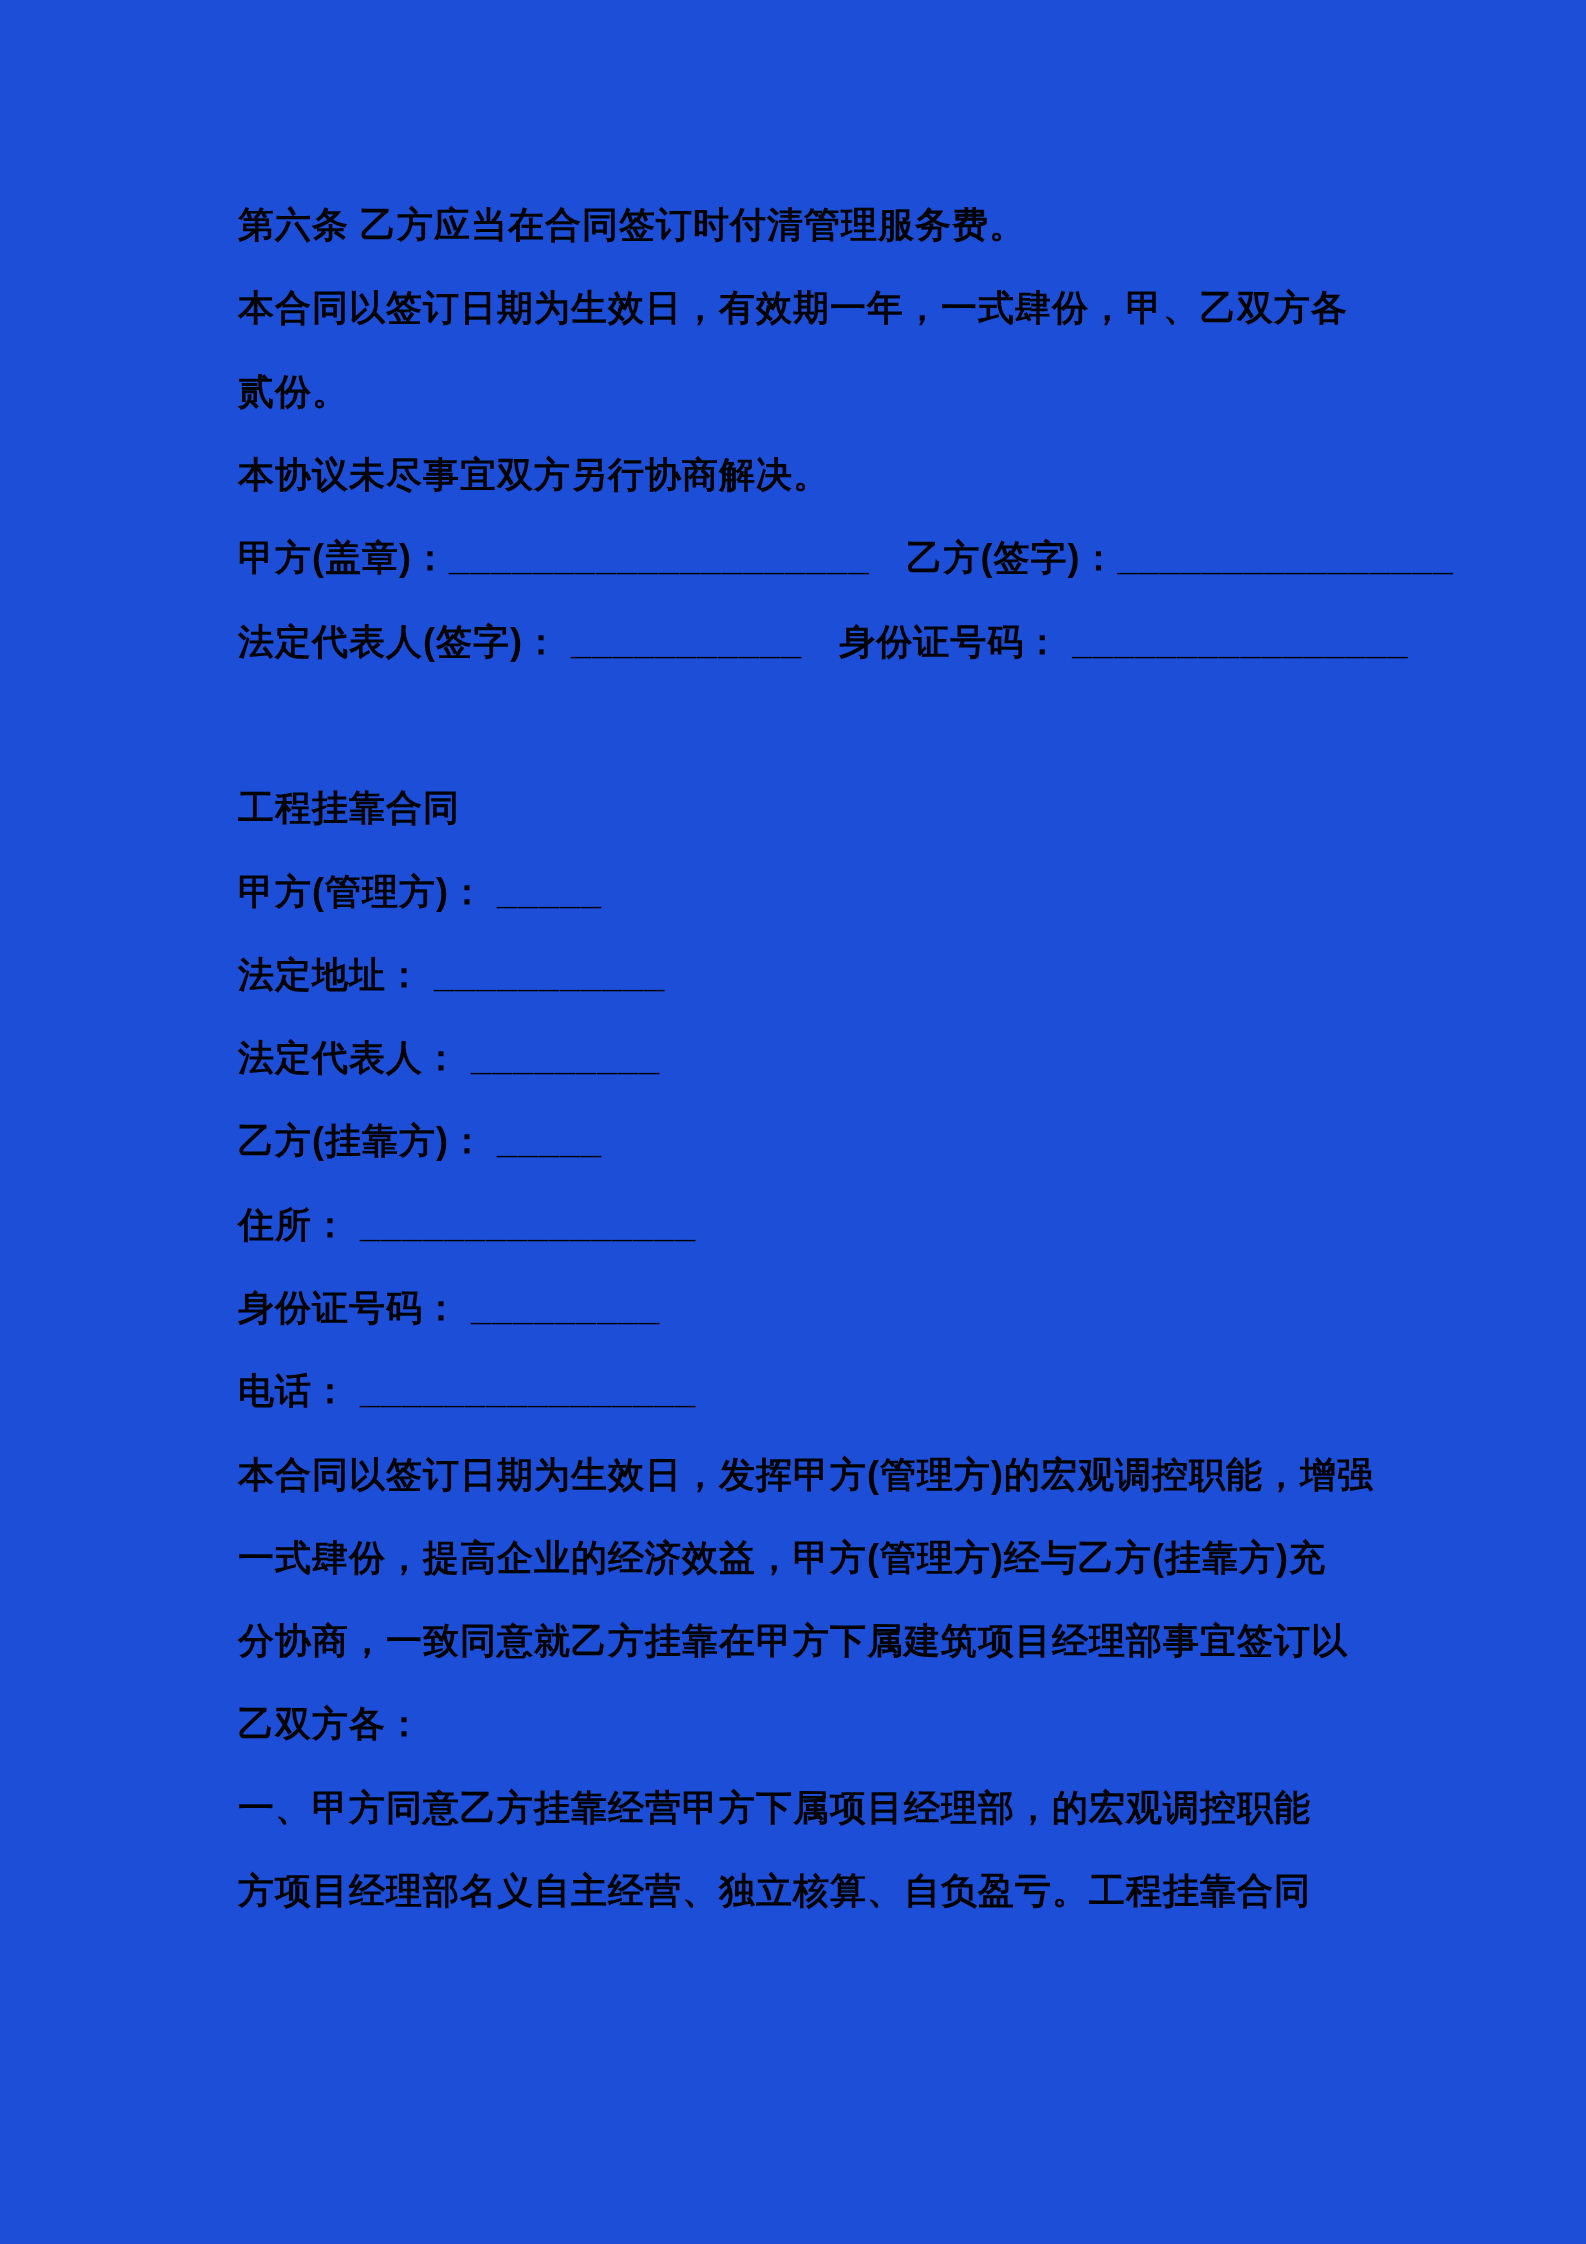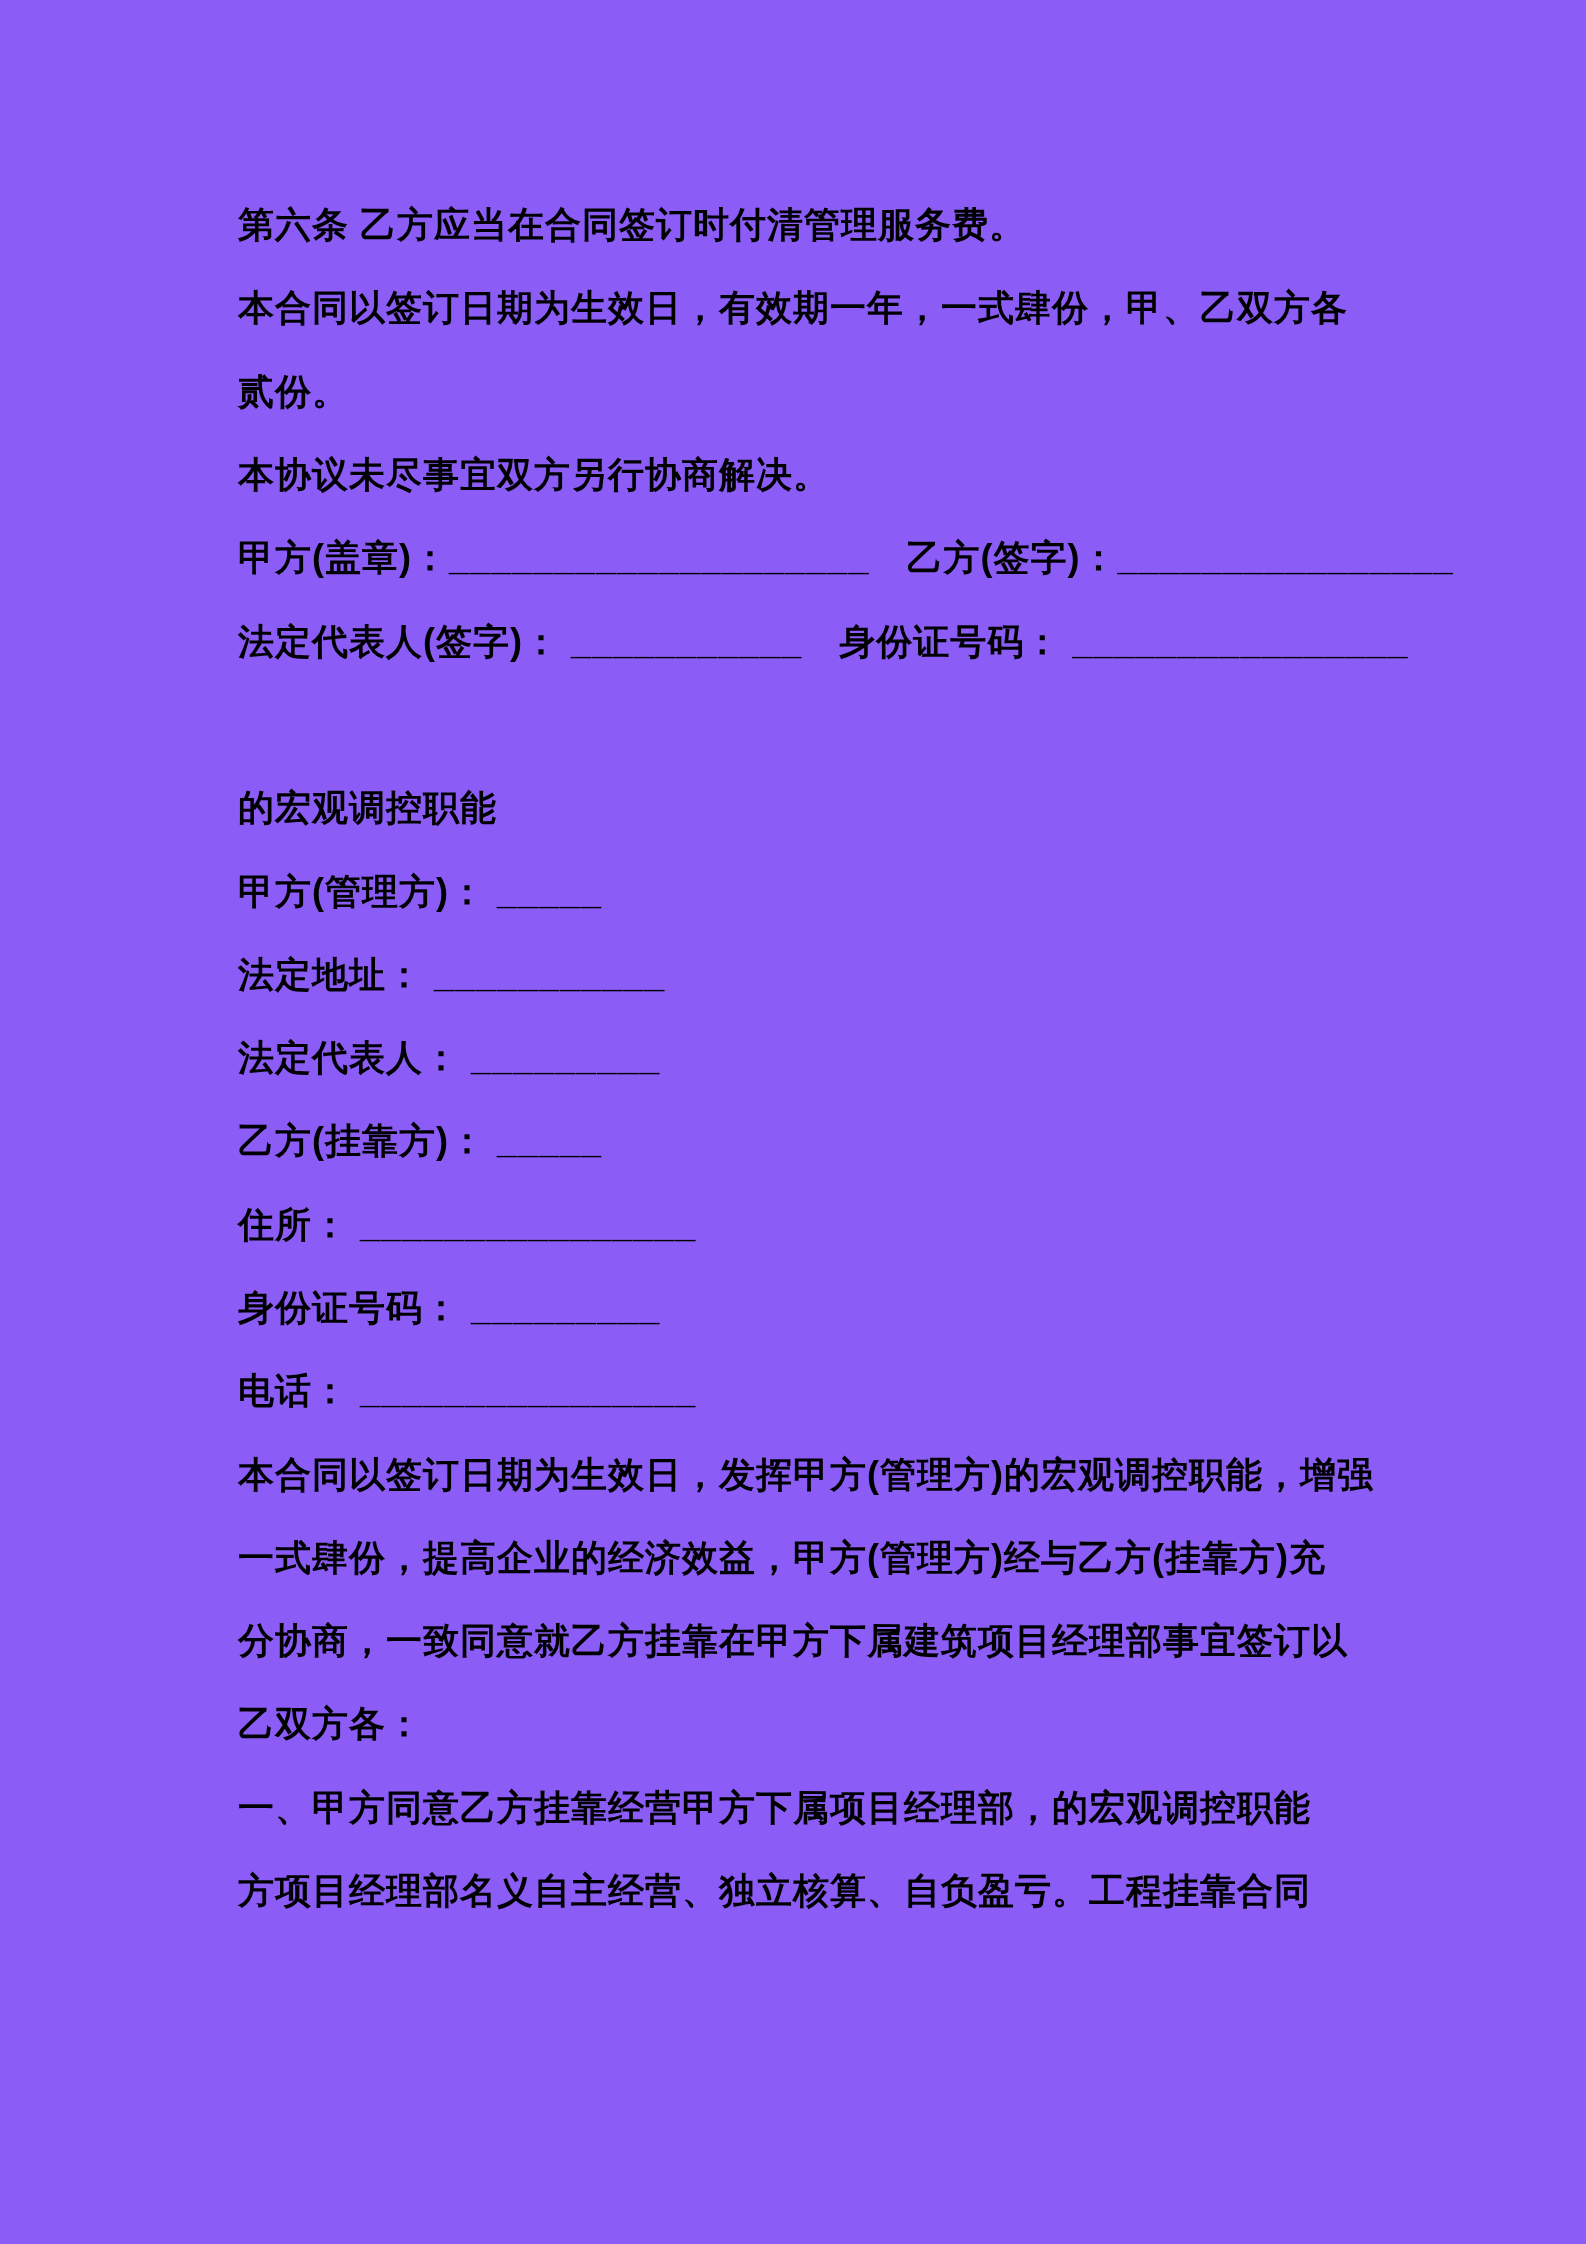--- a/index.html
+++ b/index.html
@@ -1,21 +1,21 @@
 <!DOCTYPE html>
 <html><head>
 <meta charset="utf-8">
 <style>
   * { margin: 0; padding: 0; box-sizing: border-box; }
   html, body { background: #ffffff; }
   .page {
     position: relative;
     width: 1586px;
     height: 2244px;
-    background: #8b5cf6;
+    background: #1d4ed8;
     overflow: hidden;
     font-family: "Liberation Sans", sans-serif;
   }
   .content {
     position: absolute;
     top: 184px;
     left: 238px;
     right: 150px;
   }
   .line {
@@ -36,21 +36,21 @@
 <div class="page">
   <div class="content">
 
   <div class="line">第六条 乙方应当在合同签订时付清管理服务费。</div>
       <div class="line">本合同以签订日期为生效日，有效期一年，一式肆份，甲、乙双方各</div>
       <div class="line">贰份。</div>
       <div class="line">本协议未尽事宜双方另行协商解决。</div>
       <div class="line">甲方(盖章)：____________________　乙方(签字)：________________</div>
       <div class="line">法定代表人(签字)： ___________　身份证号码： ________________</div>
       <div class="line spacer"></div>
-      <div class="line">的宏观调控职能</div>
+      <div class="line">工程挂靠合同</div>
       <div class="line">甲方(管理方)： _____</div>
       <div class="line">法定地址： ___________</div>
       <div class="line">法定代表人： _________</div>
       <div class="line">乙方(挂靠方)： _____</div>
       <div class="line">住所： ________________</div>
       <div class="line">身份证号码： _________</div>
       <div class="line">电话： ________________</div>
       <div class="line">本合同以签订日期为生效日，发挥甲方(管理方)的宏观调控职能，增强</div>
       <div class="line">一式肆份，提高企业的经济效益，甲方(管理方)经与乙方(挂靠方)充</div>
       <div class="line">分协商，一致同意就乙方挂靠在甲方下属建筑项目经理部事宜签订以</div>

